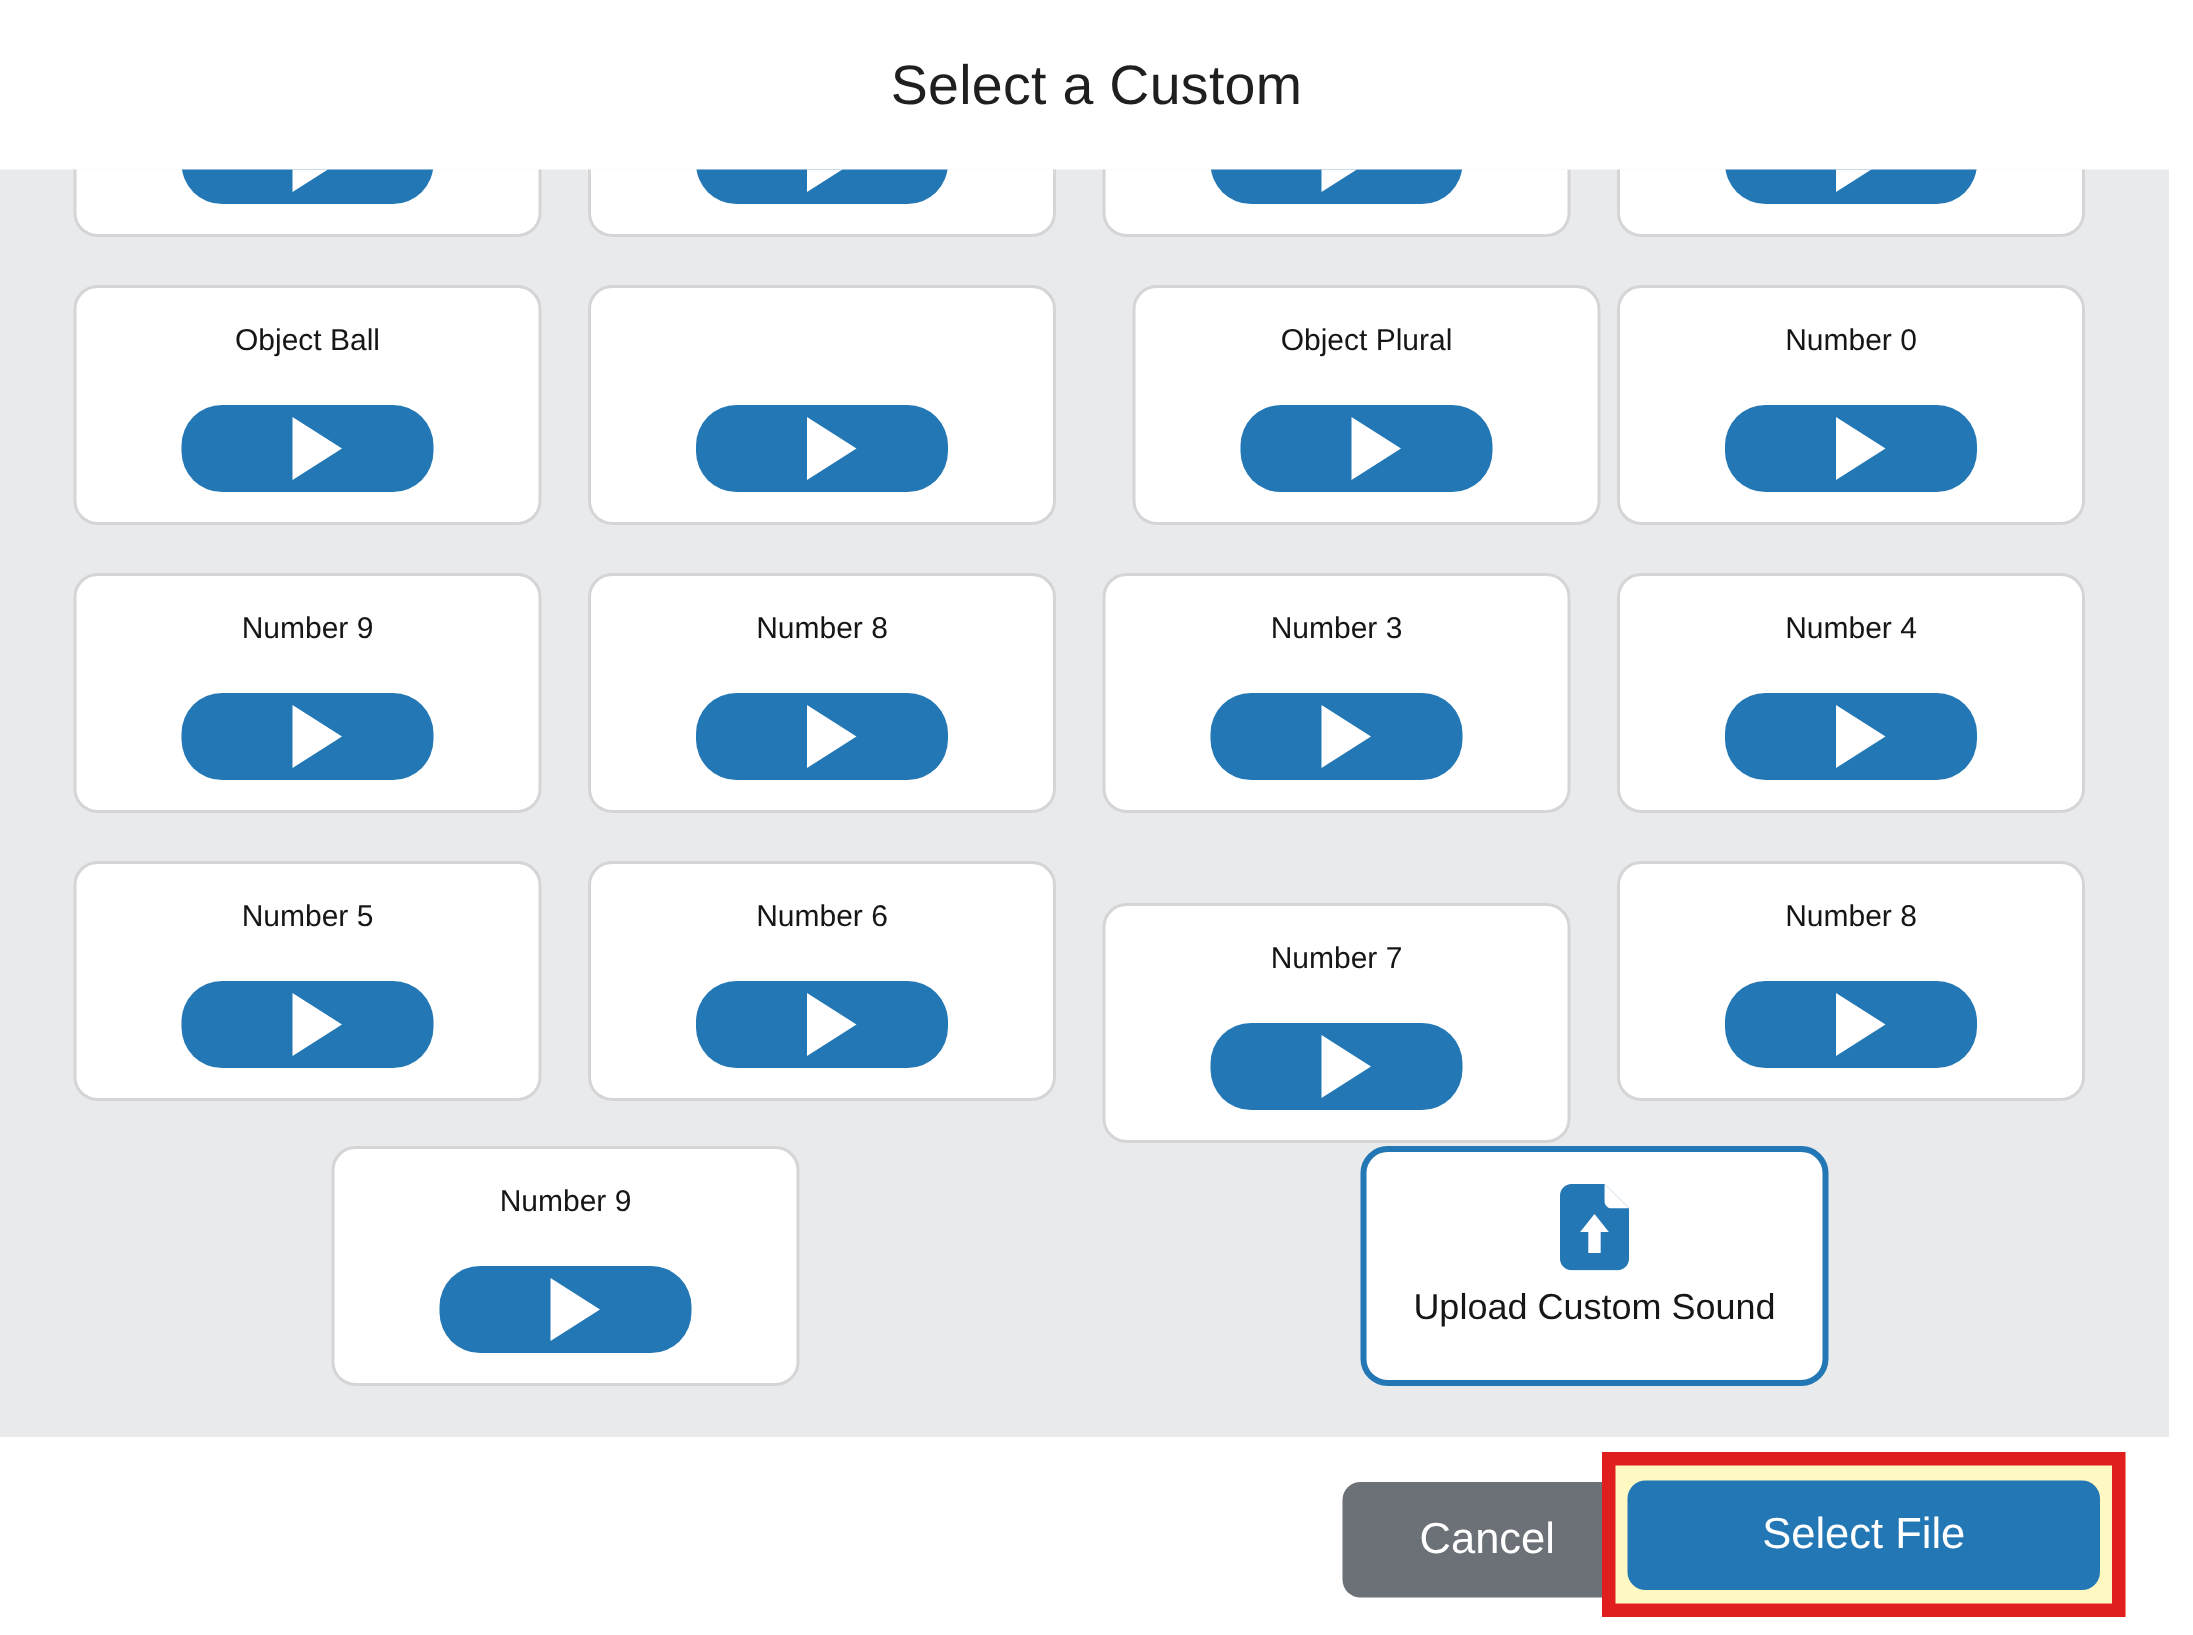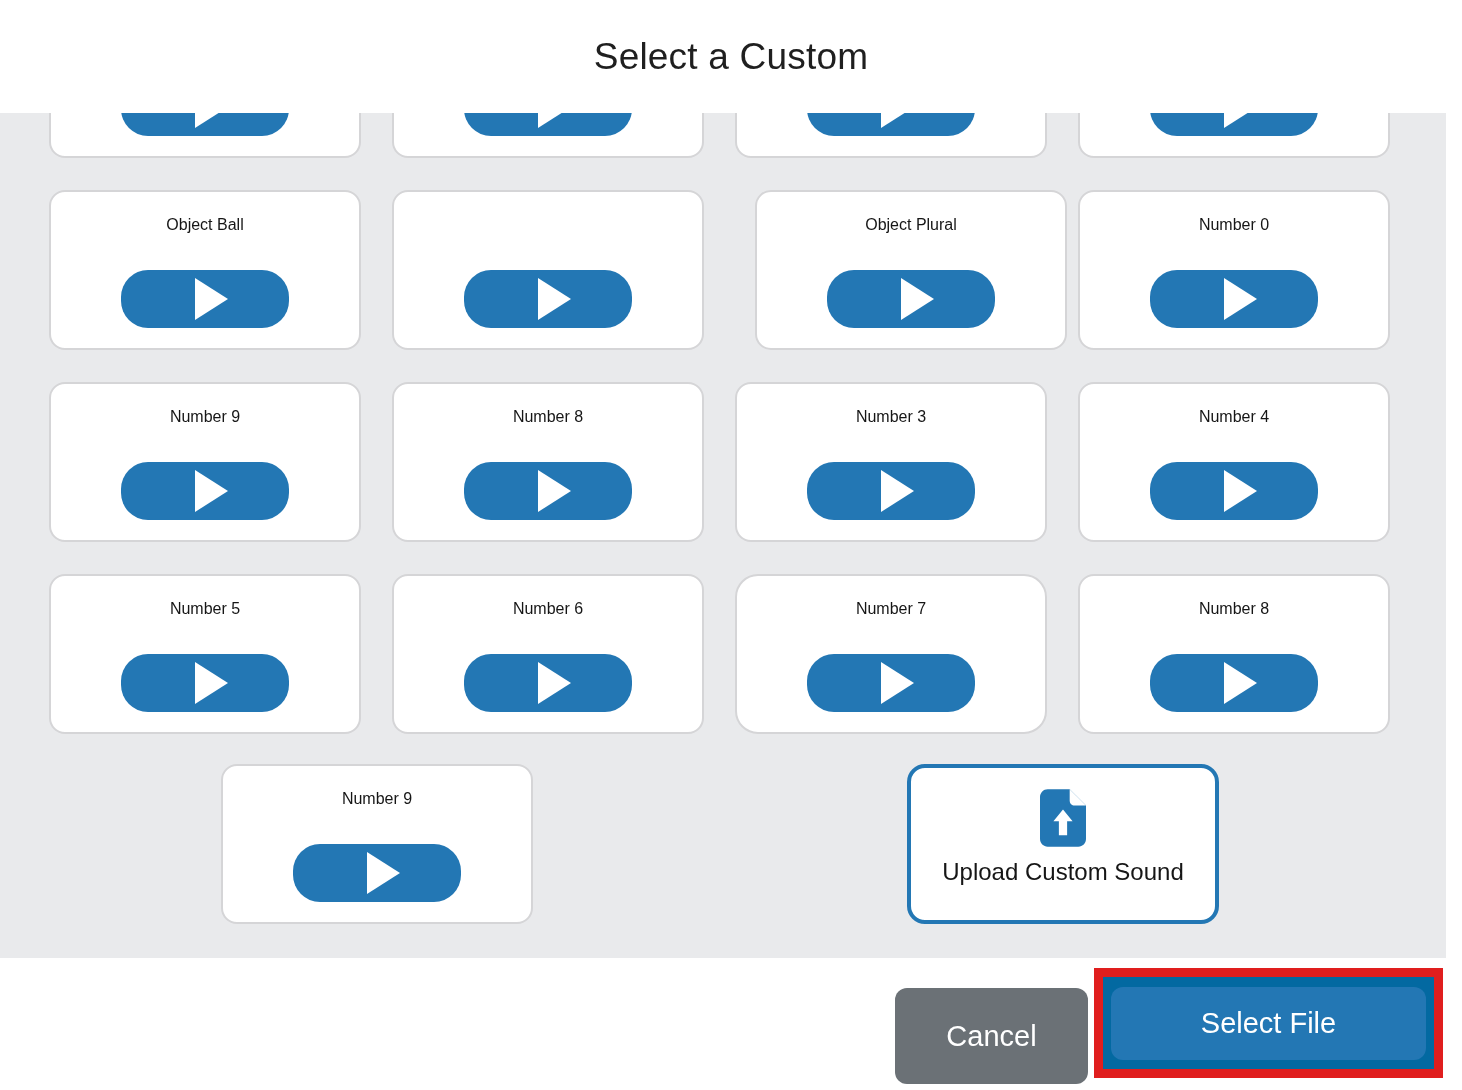--- a/index.html
+++ b/index.html
@@ -44,21 +44,21 @@
     position: absolute;
     width: 312px; height: 160px;
     background: #ffffff;
     border: 2px solid #d5d5d7;
     border-radius: 16px;
   }
   .card-label {
     display: block;
     text-align: center;
     margin-top: 24px;
-    font-size: 16px;
+    font-size: 20px;
     color: #161616;
   }
   .play-button {
     position: absolute;
     left: 50%;
     transform: translateX(-50%);
     top: 78px;
     width: 168px; height: 58px;
     background: #2377b4;
     border: none;
@@ -95,35 +95,35 @@
   
   .footer {
     position: absolute;
     top: 958px; left: 0;
     width: 1462px; height: 132px;
     background: #ffffff;
   }
   .btn-cancel {
     position: absolute;
     left: 895px; top: 30px;
-    width: 193px; height: 96px;
+    width: 193px; height: 77px;
     background: #6b7176;
     color: #ffffff;
     border: none;
     border-radius: 12px;
     font-family: "Liberation Sans", sans-serif;
     font-size: 29px;
     cursor: pointer;
   }
   .highlight-box {
     position: absolute;
-    left: 1094px; top: 10px;
+    left: 1068px; top: 10px;
     width: 349px; height: 110px;
     border: 9px solid #e01e1e;
-    background: #0369a1;
+    background: #fef9c3;
     display: flex;
     align-items: center;
     justify-content: center;
   }
   .btn-select {
     width: 315px; height: 73px;
     background: #2377b4;
     color: #ffffff;
     border: none;
     border-radius: 12px;
@@ -147,21 +147,21 @@
         <button class="play-button">
           <span class="play-tri"></span>
         </button>
       </div>
       <div class="sound-card" style="left: 1078px; top: 461px;">
         <span class="card-label">Number 8</span>
         <button class="play-button">
           <span class="play-tri"></span>
         </button>
       </div>
-      <div class="sound-card" style="left: 735px; top: 461px; border-radius: 23px;">
+      <div class="sound-card" style="left: 735px; top: 489px;">
         <span class="card-label">Number 7</span>
         <button class="play-button">
           <span class="play-tri"></span>
         </button>
       </div>
       <div class="sound-card" style="left: 392px; top: 461px;">
         <span class="card-label">Number 6</span>
         <button class="play-button">
           <span class="play-tri"></span>
         </button>

